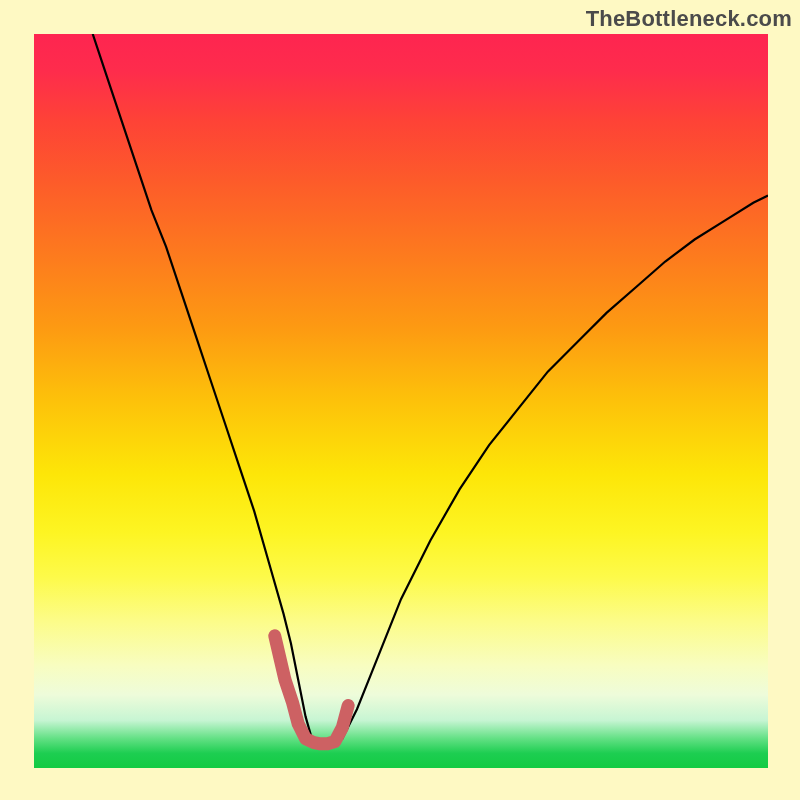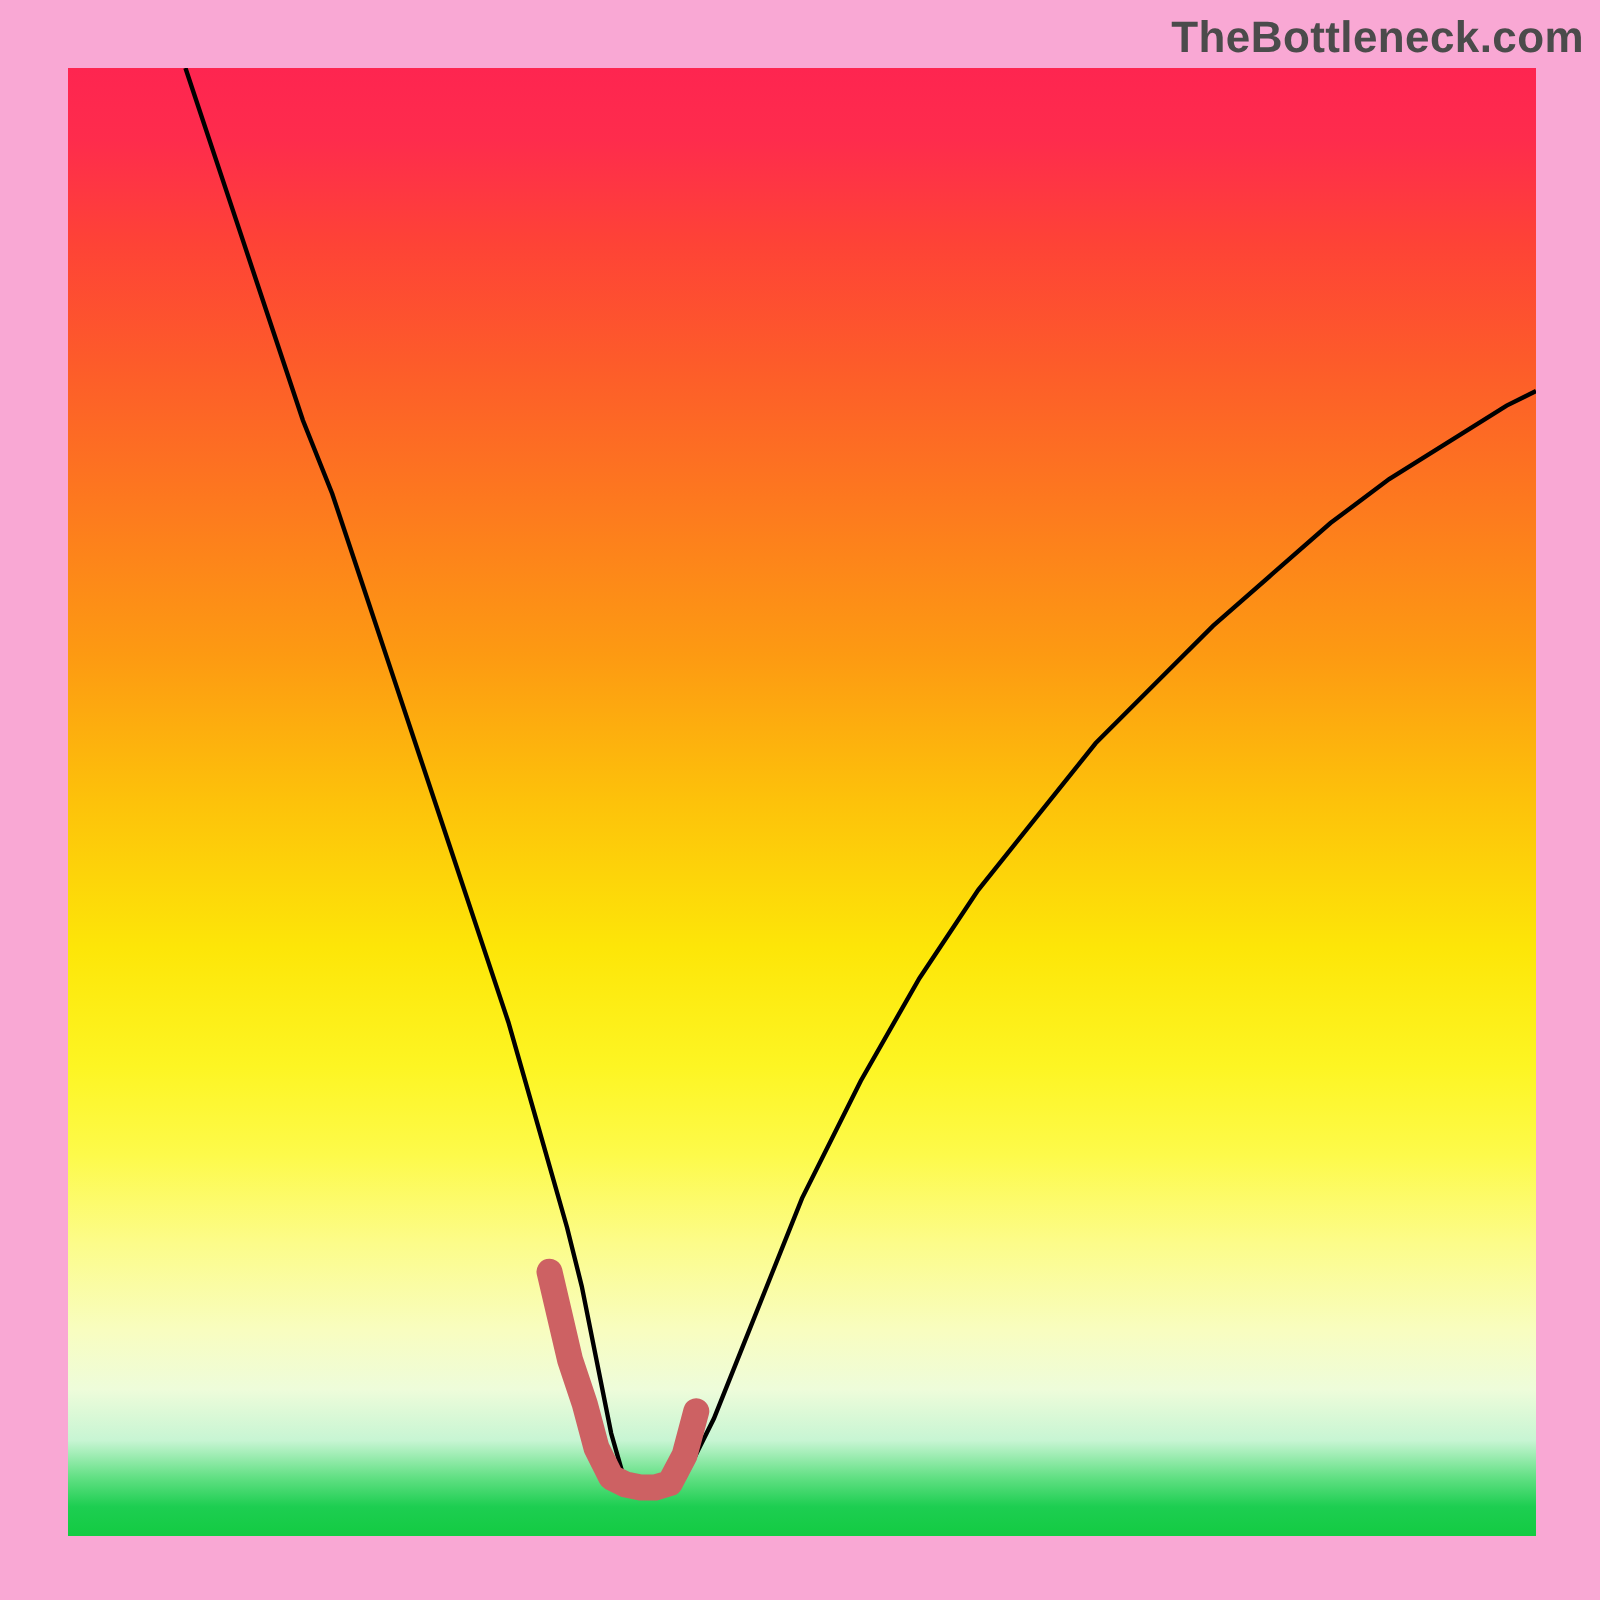--- a/index.html
+++ b/index.html
@@ -10,21 +10,21 @@
     background: #000;
     font-family: Arial, Helvetica, sans-serif;
     overflow: hidden;
   }
   .frame {
     position: absolute;
     left: 0;
     top: 0;
     width: 800px;
     height: 800px;
-    background: #f9a8d4;
+    background: #fef9c3;
   }
   .plot-area {
     position: absolute;
     left: 34px;
     top: 34px;
     width: 734px;
     height: 734px;
     
     background: linear-gradient(
       to bottom,

